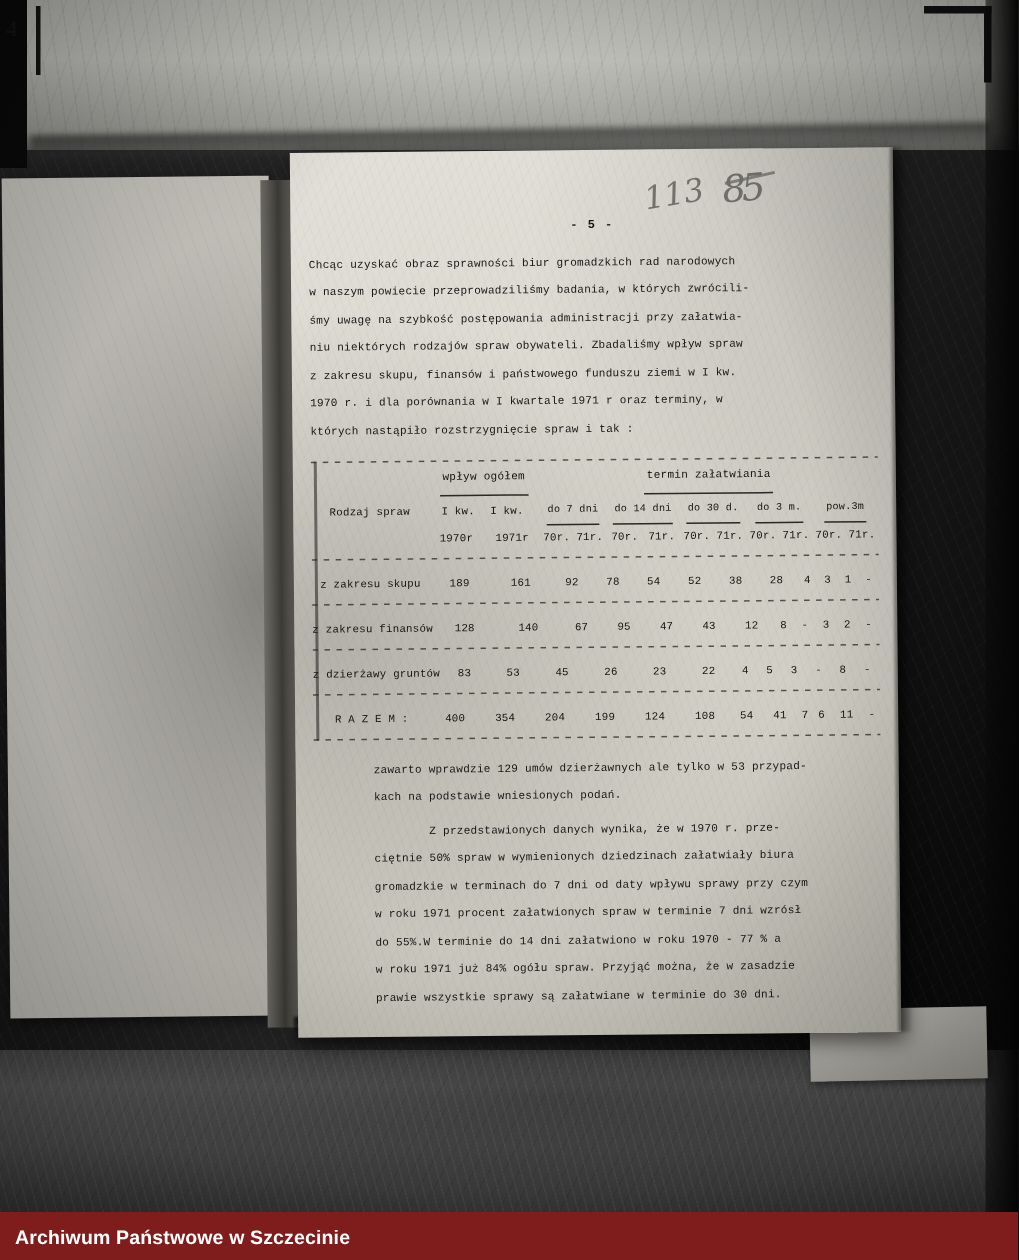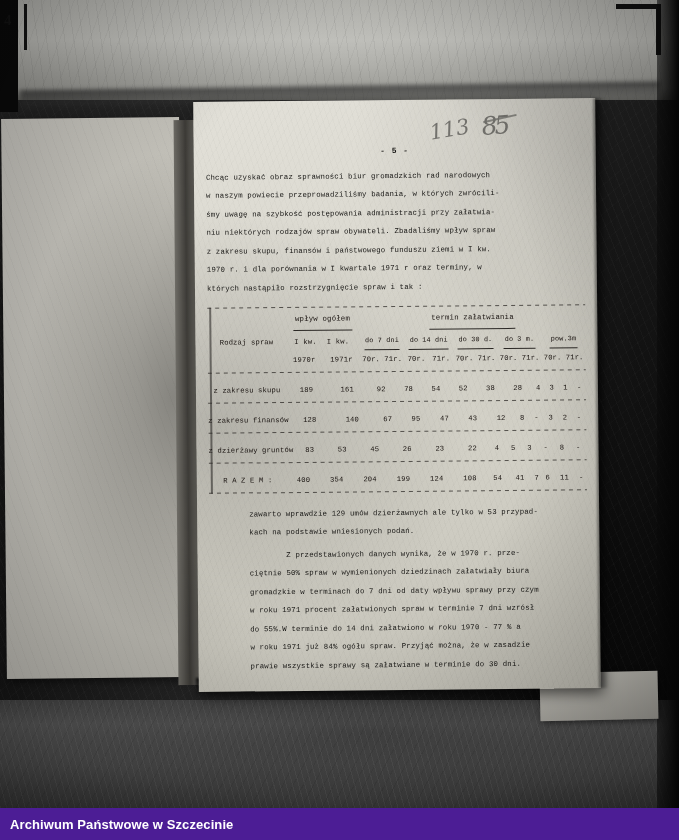--- a/index.html
+++ b/index.html
@@ -227,21 +227,21 @@
   tr.hdrrow td { height: 12px; }
   .subhdr { font-size: 6.8px; border-bottom: 1px solid #2b2825; display:inline-block; padding:0 1px; }
   .vline {
     position: absolute; left: 2px; top: 0; width: 2px; height: 100%;
     background: #1e1b19; opacity: .55;
   }
 
   
   .footer {
     position: absolute; left: 0; bottom: 0; width: 679px; height: 32px;
-    background: #4c1d95;
+    background: #7f1d1d;
     display: flex; align-items: center;
   }
   .footer-label {
     color: #fff;
     font-family: "Liberation Sans", sans-serif;
     font-size: 13px;
     font-weight: bold;
     padding-left: 10px;
     letter-spacing: .1px;
   }

